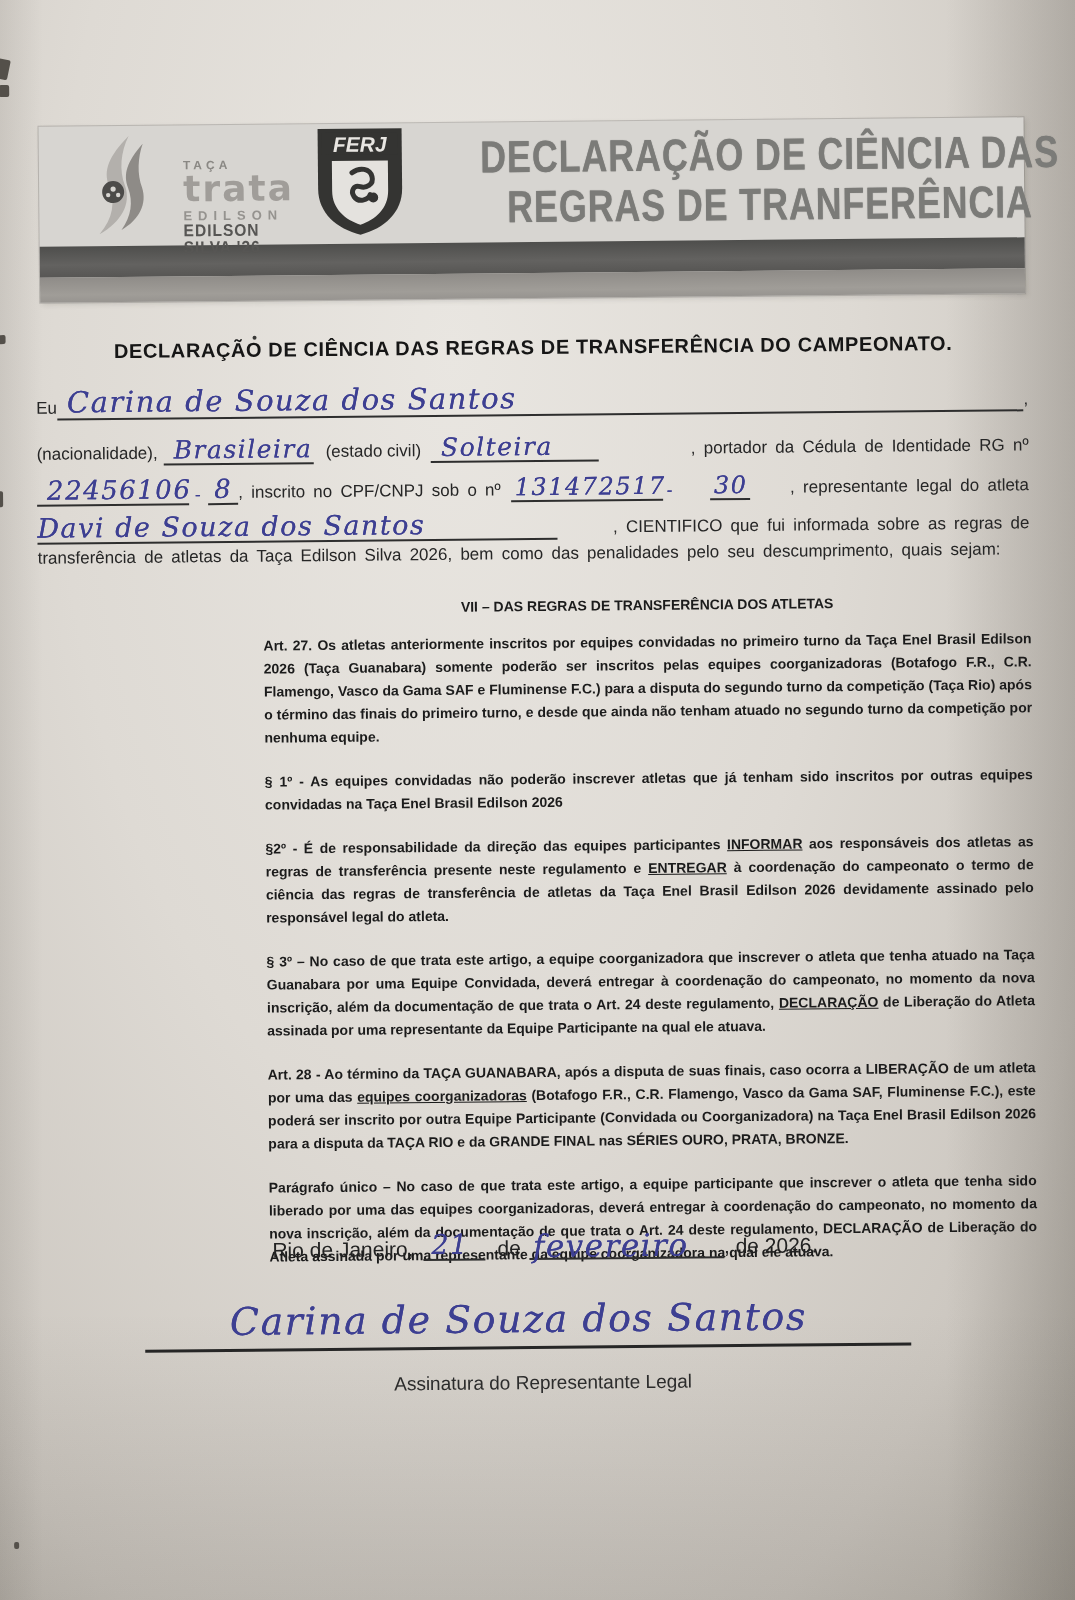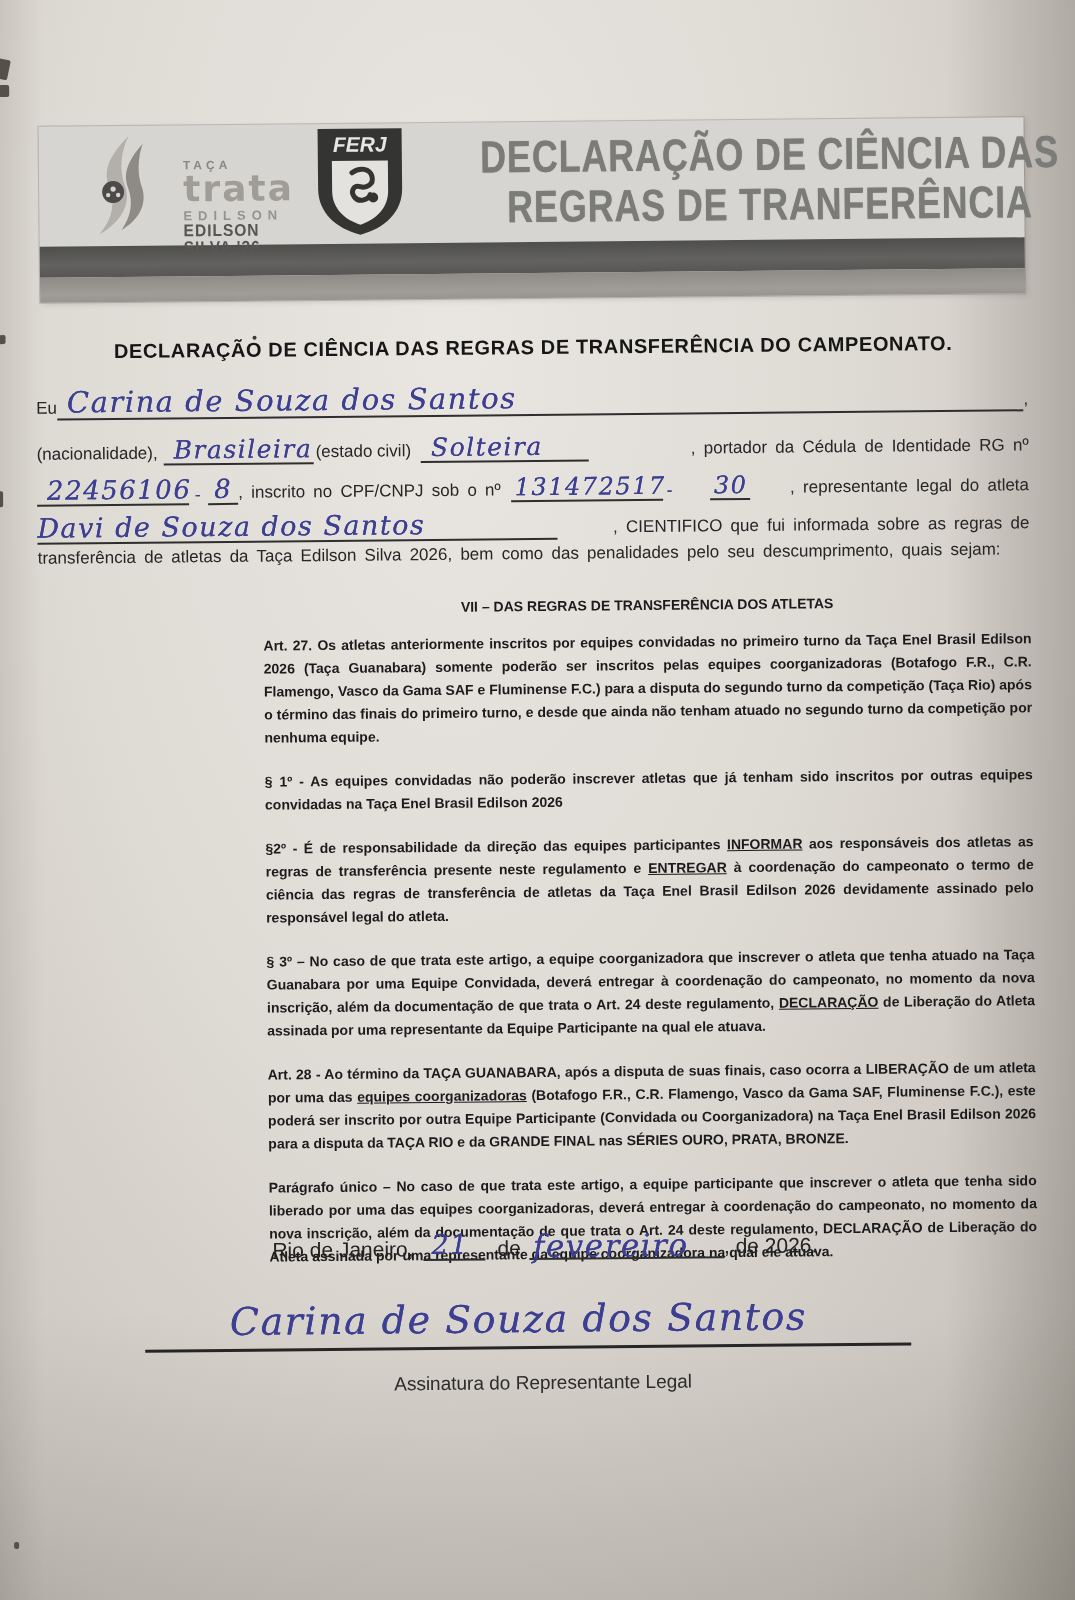--- a/index.html
+++ b/index.html
@@ -127,21 +127,21 @@
       <span class="hand" style="font-size:29px;">Carina de Souza dos Santos</span>
     </span>
     <span class="lbl">,</span>
   </div>
 
   <div class="frow" style="top:424px;height:38px;">
     <span class="lbl">(nacionalidade),</span>
     <span class="fill" style="width:150px;height:34px;margin-left:6px;">
       <span class="hand" style="font-size:25px;">Brasileira</span>
     </span>
-    <span class="lbl" style="margin-left:2px;">(estado civil)</span>
+    <span class="lbl" style="margin-left:12px;">(estado civil)</span>
     <span class="fill" style="width:168px;height:34px;margin-left:10px;">
       <span class="hand" style="font-size:25px;">Solteira</span>
     </span>
     <span class="lbl just grow" style="text-align:right;">, portador da Cédula de Identidade RG nº</span>
   </div>
 
   <div class="frow" style="top:462px;height:40px;">
     <span class="fill" style="width:152px;height:36px;">
       <span class="hand" style="font-size:26px;">22456106</span>
     </span>

